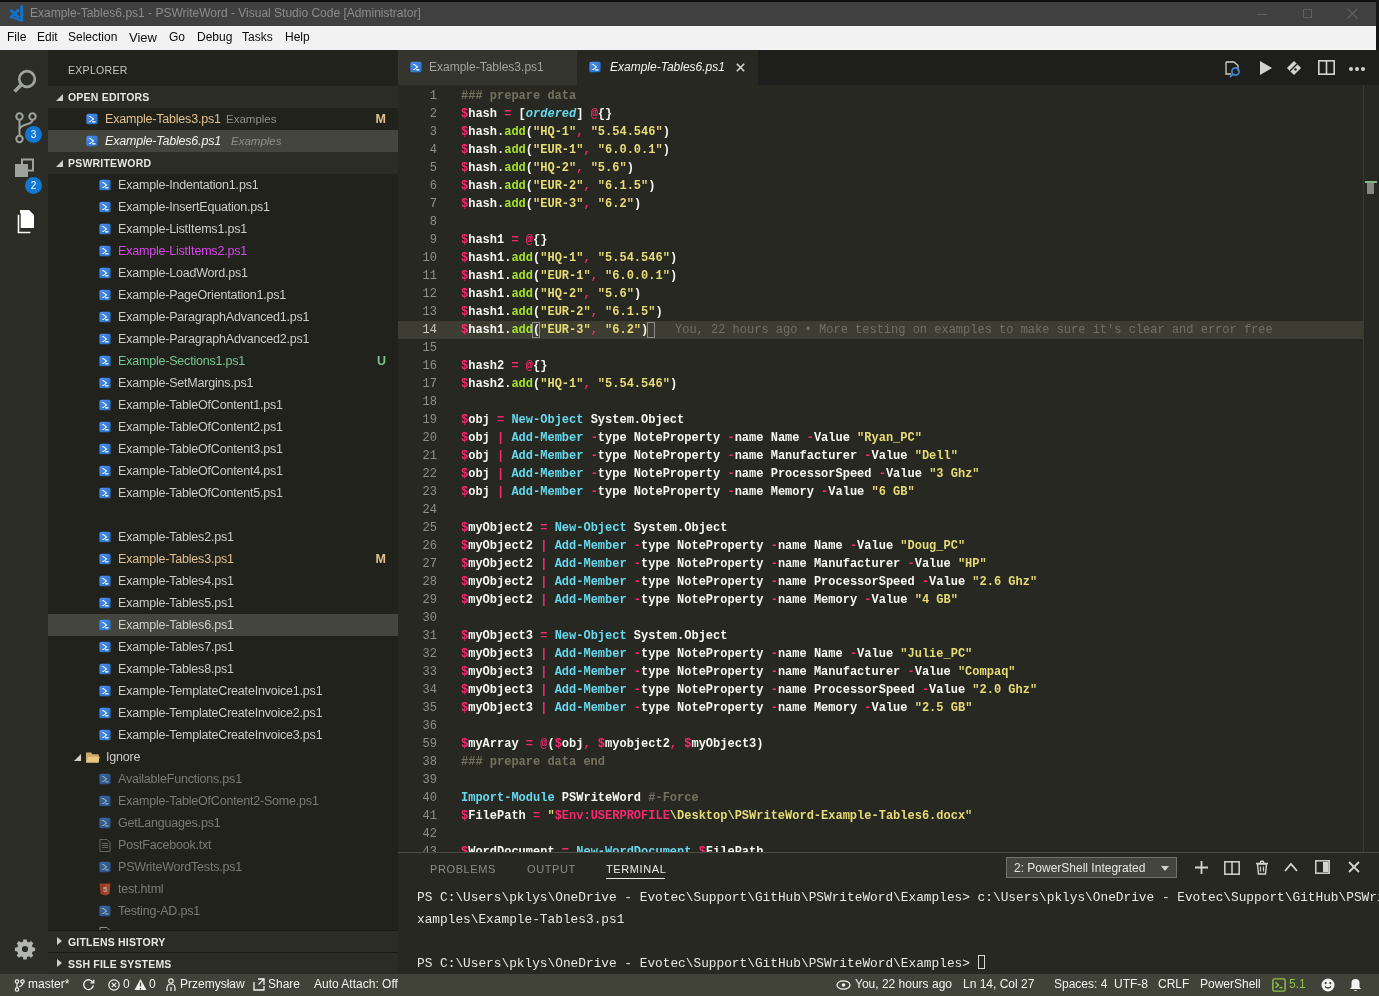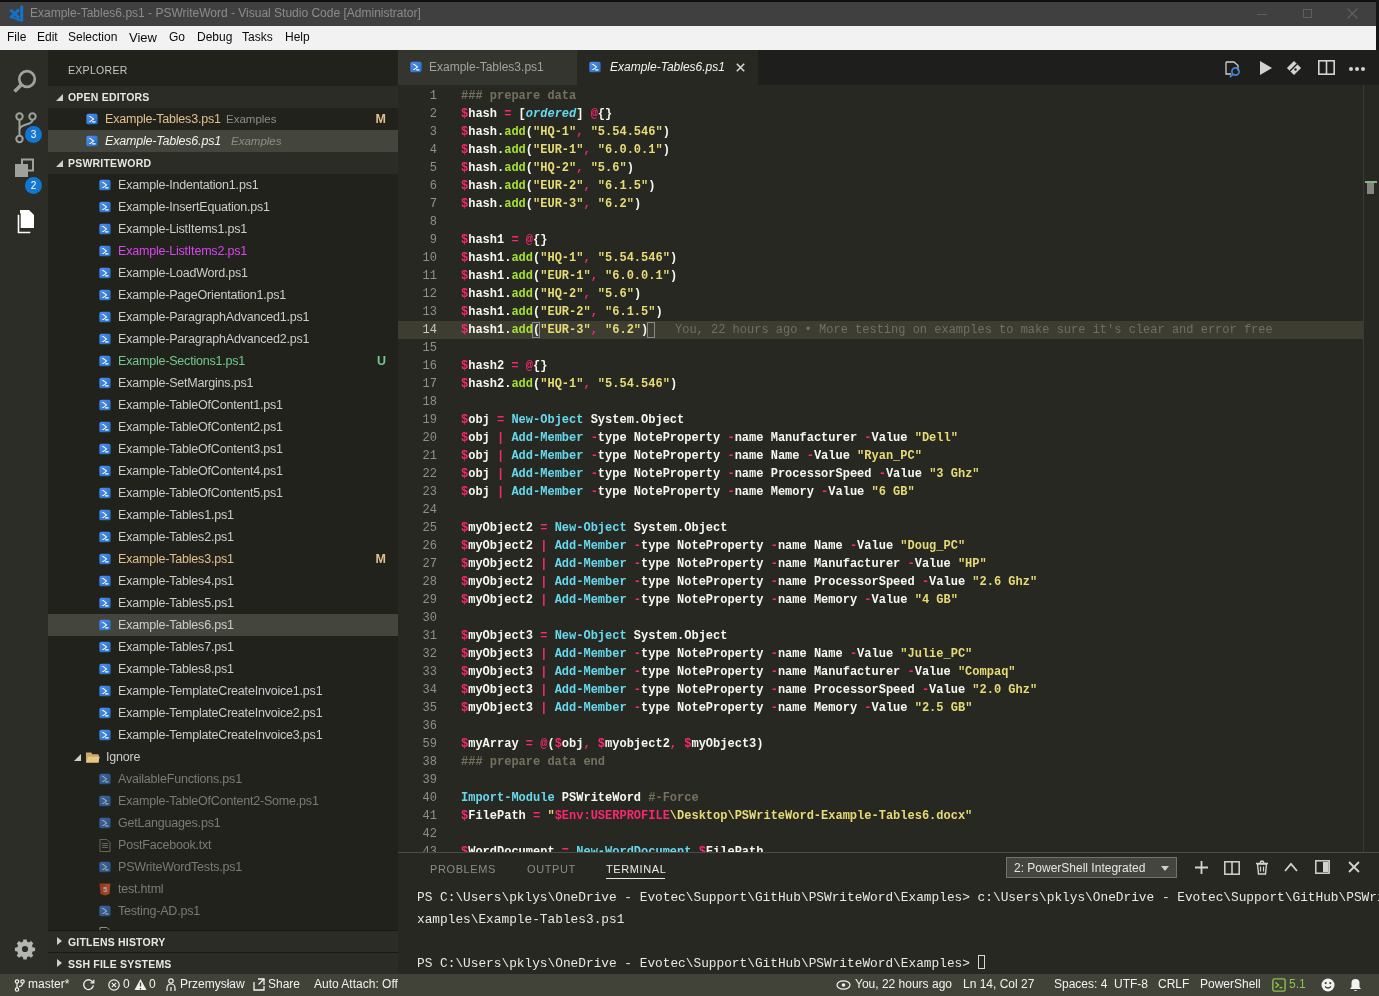--- a/index.html
+++ b/index.html
@@ -318,34 +318,20 @@
             <linearGradient id="psg" x1="0" y1="0" x2="1" y2="1">
               <stop offset="0" stop-color="#5391FE"></stop>
               <stop offset="1" stop-color="#1E6BB8"></stop>
             </linearGradient>
           </defs>
 <rect x="0.5" y="1" width="15" height="14" rx="2.5" fill="url(#psg)"></rect>
 <path d="M3.5 4 L9 8 L3.5 12 L5.8 12 L11.2 8 L5.8 4 Z" fill="#fff"></path>
 <rect x="8" y="11" width="5" height="1.6" rx="0.8" fill="#fff"></rect>
         </svg>
         <div style="position:absolute;left:70px;top:4px;font-size:12.5px;letter-spacing:-0.2px;color:#cccccc;white-space:nowrap">Example-TableOfContent5.ps1</div>
-      </div>
-      <div style="position:absolute;left:0;top:454px;width:350px;height:22px;">
-        <svg style="position:absolute;left:51px;top:5px" width="12" height="12" viewBox="0 0 16 16">
-<defs>
-            <linearGradient id="psg" x1="0" y1="0" x2="1" y2="1">
-              <stop offset="0" stop-color="#5391FE"></stop>
-              <stop offset="1" stop-color="#1E6BB8"></stop>
-            </linearGradient>
-          </defs>
-<rect x="0.5" y="1" width="15" height="14" rx="2.5" fill="url(#psg)"></rect>
-<path d="M3.5 4 L9 8 L3.5 12 L5.8 12 L11.2 8 L5.8 4 Z" fill="#fff"></path>
-<rect x="8" y="11" width="5" height="1.6" rx="0.8" fill="#fff"></rect>
-        </svg>
-        <div style="position:absolute;left:70px;top:4px;font-size:12.5px;letter-spacing:-0.2px;color:#cccccc;white-space:nowrap">Example-Tables1.ps1</div>
       </div>
       <div style="position:absolute;left:0;top:476px;width:350px;height:22px;">
         <svg style="position:absolute;left:51px;top:5px" width="12" height="12" viewBox="0 0 16 16">
 <defs>
             <linearGradient id="psg" x1="0" y1="0" x2="1" y2="1">
               <stop offset="0" stop-color="#5391FE"></stop>
               <stop offset="1" stop-color="#1E6BB8"></stop>
             </linearGradient>
           </defs>
 <rect x="0.5" y="1" width="15" height="14" rx="2.5" fill="url(#psg)"></rect>
@@ -725,22 +711,22 @@
         <div class="cl"><i class="p">$</i><i class="w">hash1.</i><i class="g">add</i><i class="w">(</i><i class="y">"HQ-1"</i><i class="p">,</i><i class="w"> </i><i class="y">"5.54.546"</i><i class="w">)</i></div>
         <div class="cl"><i class="p">$</i><i class="w">hash1.</i><i class="g">add</i><i class="w">(</i><i class="y">"EUR-1"</i><i class="p">,</i><i class="w"> </i><i class="y">"6.0.0.1"</i><i class="w">)</i></div>
         <div class="cl"><i class="p">$</i><i class="w">hash1.</i><i class="g">add</i><i class="w">(</i><i class="y">"HQ-2"</i><i class="p">,</i><i class="w"> </i><i class="y">"5.6"</i><i class="w">)</i></div>
         <div class="cl"><i class="p">$</i><i class="w">hash1.</i><i class="g">add</i><i class="w">(</i><i class="y">"EUR-2"</i><i class="p">,</i><i class="w"> </i><i class="y">"6.1.5"</i><i class="w">)</i></div>
         <div class="cl"><i class="p">$</i><i class="w">hash1.</i><i class="g">add</i><i class="w">(</i><i class="y">"EUR-3"</i><i class="p">,</i><i class="w"> </i><i class="y">"6.2"</i><i class="w">)</i></div>
         <div class="cl"></div>
         <div class="cl"><i class="p">$</i><i class="w">hash2 </i><i class="p">=</i><i class="w"> </i><i class="p">@</i><i class="w">{}</i></div>
         <div class="cl"><i class="p">$</i><i class="w">hash2.</i><i class="g">add</i><i class="w">(</i><i class="y">"HQ-1"</i><i class="p">,</i><i class="w"> </i><i class="y">"5.54.546"</i><i class="w">)</i></div>
         <div class="cl"></div>
         <div class="cl"><i class="p">$</i><i class="w">obj </i><i class="p">=</i><i class="w"> </i><i class="cy">New-Object</i><i class="w"> System.Object</i></div>
+        <div class="cl"><i class="p">$</i><i class="w">obj </i><i class="p">|</i><i class="w"> </i><i class="cy">Add-Member</i><i class="w"> </i><i class="p">-</i><i class="w">type NoteProperty </i><i class="p">-</i><i class="w">name Name </i><i class="p">-</i><i class="w">Value </i><i class="y">"Ryan_PC"</i></div>
         <div class="cl"><i class="p">$</i><i class="w">obj </i><i class="p">|</i><i class="w"> </i><i class="cy">Add-Member</i><i class="w"> </i><i class="p">-</i><i class="w">type NoteProperty </i><i class="p">-</i><i class="w">name Manufacturer </i><i class="p">-</i><i class="w">Value </i><i class="y">"Dell"</i></div>
-        <div class="cl"><i class="p">$</i><i class="w">obj </i><i class="p">|</i><i class="w"> </i><i class="cy">Add-Member</i><i class="w"> </i><i class="p">-</i><i class="w">type NoteProperty </i><i class="p">-</i><i class="w">name Name </i><i class="p">-</i><i class="w">Value </i><i class="y">"Ryan_PC"</i></div>
         <div class="cl"><i class="p">$</i><i class="w">obj </i><i class="p">|</i><i class="w"> </i><i class="cy">Add-Member</i><i class="w"> </i><i class="p">-</i><i class="w">type NoteProperty </i><i class="p">-</i><i class="w">name ProcessorSpeed </i><i class="p">-</i><i class="w">Value </i><i class="y">"3 Ghz"</i></div>
         <div class="cl"><i class="p">$</i><i class="w">obj </i><i class="p">|</i><i class="w"> </i><i class="cy">Add-Member</i><i class="w"> </i><i class="p">-</i><i class="w">type NoteProperty </i><i class="p">-</i><i class="w">name Memory </i><i class="p">-</i><i class="w">Value </i><i class="y">"6 GB"</i></div>
         <div class="cl"></div>
         <div class="cl"><i class="p">$</i><i class="w">myObject2 </i><i class="p">=</i><i class="w"> </i><i class="cy">New-Object</i><i class="w"> System.Object</i></div>
         <div class="cl"><i class="p">$</i><i class="w">myObject2 </i><i class="p">|</i><i class="w"> </i><i class="cy">Add-Member</i><i class="w"> </i><i class="p">-</i><i class="w">type NoteProperty </i><i class="p">-</i><i class="w">name Name </i><i class="p">-</i><i class="w">Value </i><i class="y">"Doug_PC"</i></div>
         <div class="cl"><i class="p">$</i><i class="w">myObject2 </i><i class="p">|</i><i class="w"> </i><i class="cy">Add-Member</i><i class="w"> </i><i class="p">-</i><i class="w">type NoteProperty </i><i class="p">-</i><i class="w">name Manufacturer </i><i class="p">-</i><i class="w">Value </i><i class="y">"HP"</i></div>
         <div class="cl"><i class="p">$</i><i class="w">myObject2 </i><i class="p">|</i><i class="w"> </i><i class="cy">Add-Member</i><i class="w"> </i><i class="p">-</i><i class="w">type NoteProperty </i><i class="p">-</i><i class="w">name ProcessorSpeed </i><i class="p">-</i><i class="w">Value </i><i class="y">"2.6 Ghz"</i></div>
         <div class="cl"><i class="p">$</i><i class="w">myObject2 </i><i class="p">|</i><i class="w"> </i><i class="cy">Add-Member</i><i class="w"> </i><i class="p">-</i><i class="w">type NoteProperty </i><i class="p">-</i><i class="w">name Memory </i><i class="p">-</i><i class="w">Value </i><i class="y">"4 GB"</i></div>
         <div class="cl"></div>
         <div class="cl"><i class="p">$</i><i class="w">myObject3 </i><i class="p">=</i><i class="w"> </i><i class="cy">New-Object</i><i class="w"> System.Object</i></div>

